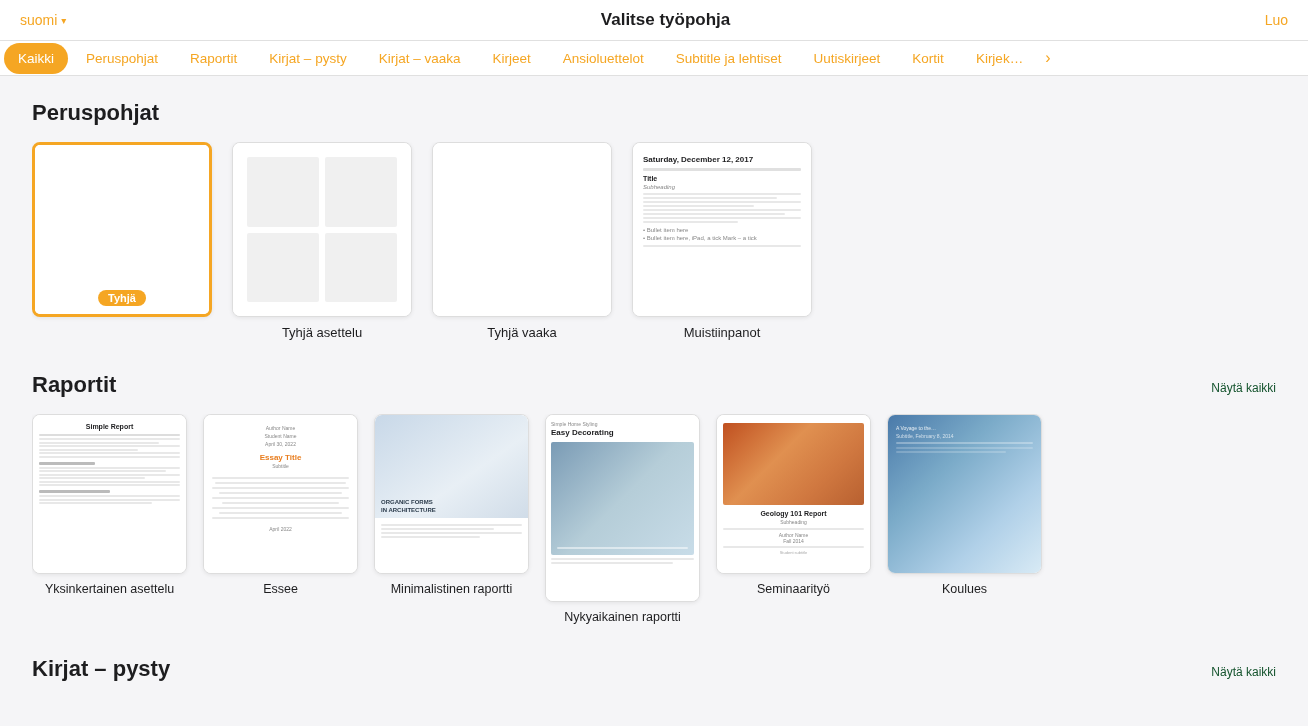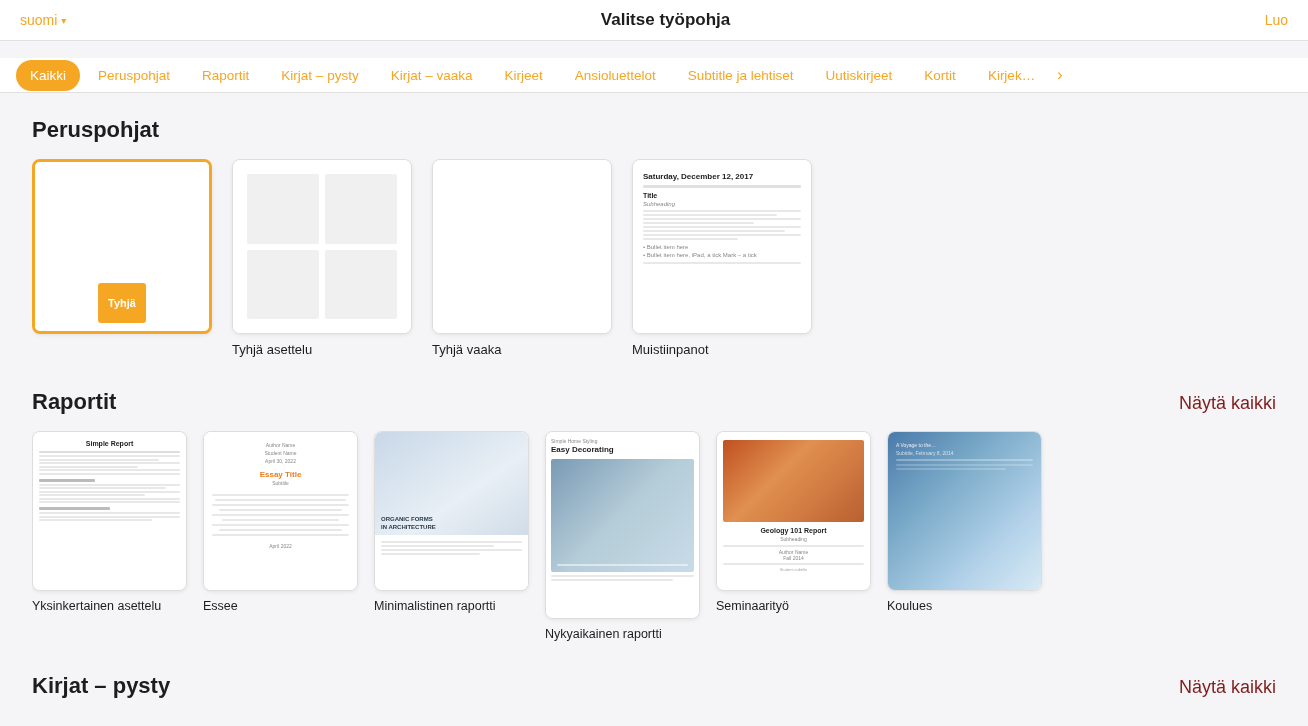--- a/index.html
+++ b/index.html
@@ -12,56 +12,56 @@
       position: sticky; top: 0; z-index: 100;
     }
     .lang-selector { display: flex; align-items: center; gap: 4px; color: #f5a623; font-size: 14px; cursor: pointer; }
     .lang-selector .chevron { font-size: 10px; }
     .page-title { font-size: 17px; font-weight: 700; color: #1d1d1f; }
     .create-btn { color: #f5a623; font-size: 14px; font-weight: 500; cursor: pointer; }
 
     
     .cat-nav {
       display: flex; align-items: center; background: #fff;
-      padding: 0 16px; border-bottom: 1px solid #e0e0e0; overflow: hidden; margin-top: 17px;
+      padding: 0 4px; border-bottom: 1px solid #e0e0e0; overflow: hidden;
     }
     .cat-nav-items { display: flex; align-items: center; gap: 4px; overflow: hidden; }
     .cat-item {
       padding: 8px 14px; border-radius: 20px; font-size: 13.5px; font-weight: 500;
       cursor: pointer; white-space: nowrap; color: #f5a623;
     }
     .cat-item.active { background: #f5a623; color: #fff; }
     .cat-nav-arrow { margin-left: 4px; color: #f5a623; cursor: pointer; font-size: 16px; padding: 8px 4px; }
 
     
     .content { padding: 24px 32px; background: #f5f5f7; }
 
     
     .section { margin-bottom: 32px; }
     .section-header { display: flex; align-items: baseline; justify-content: space-between; margin-bottom: 16px; }
     .section-title { font-size: 22px; font-weight: 700; color: #1d1d1f; }
-    .see-all { color: #7f1d1d; font-size: 18px; font-weight: 500; cursor: pointer; }
+    .see-all { color: #14532d; font-size: 12px; font-weight: 500; cursor: pointer; }
 
     
     .template-grid { display: flex; gap: 20px; flex-wrap: nowrap; overflow: hidden; }
-    .template-card { display: flex; flex-direction: column; align-items: flex-start; cursor: pointer; min-width: 120px; }
+    .template-card { display: flex; flex-direction: column; align-items: center; cursor: pointer; min-width: 120px; }
     .template-thumb {
       width: 180px; height: 175px; background: #fff;
       border-radius: 8px; border: 1px solid #ddd;
       display: flex; align-items: center; justify-content: center;
       overflow: hidden; position: relative;
       box-shadow: 0 1px 4px rgba(0,0,0,0.08);
     }
     .template-thumb.selected { border: 3px solid #f5a623; }
     .template-thumb.black-bg { background: #111; }
     .template-label { margin-top: 8px; font-size: 13px; color: #1d1d1f; text-align: center; }
     .badge-tyhjä {
       position: absolute; bottom: 8px; left: 50%; transform: translateX(-50%);
       background: #f5a623; color: #fff; font-size: 11px; font-weight: 600;
-      padding: 14px 10px; border-radius: 3px;
+      padding: 2px 10px; border-radius: 8px;
     }
 
     
     .mockup-blank { background: #fff; width: 100%; height: 100%; }
 
     
     .report-card .template-thumb { width: 155px; height: 160px; }
     .report-card .template-label { font-size: 12.5px; }
     .report-template-grid { display: flex; gap: 16px; flex-wrap: nowrap; overflow: hidden; }
   </style>

